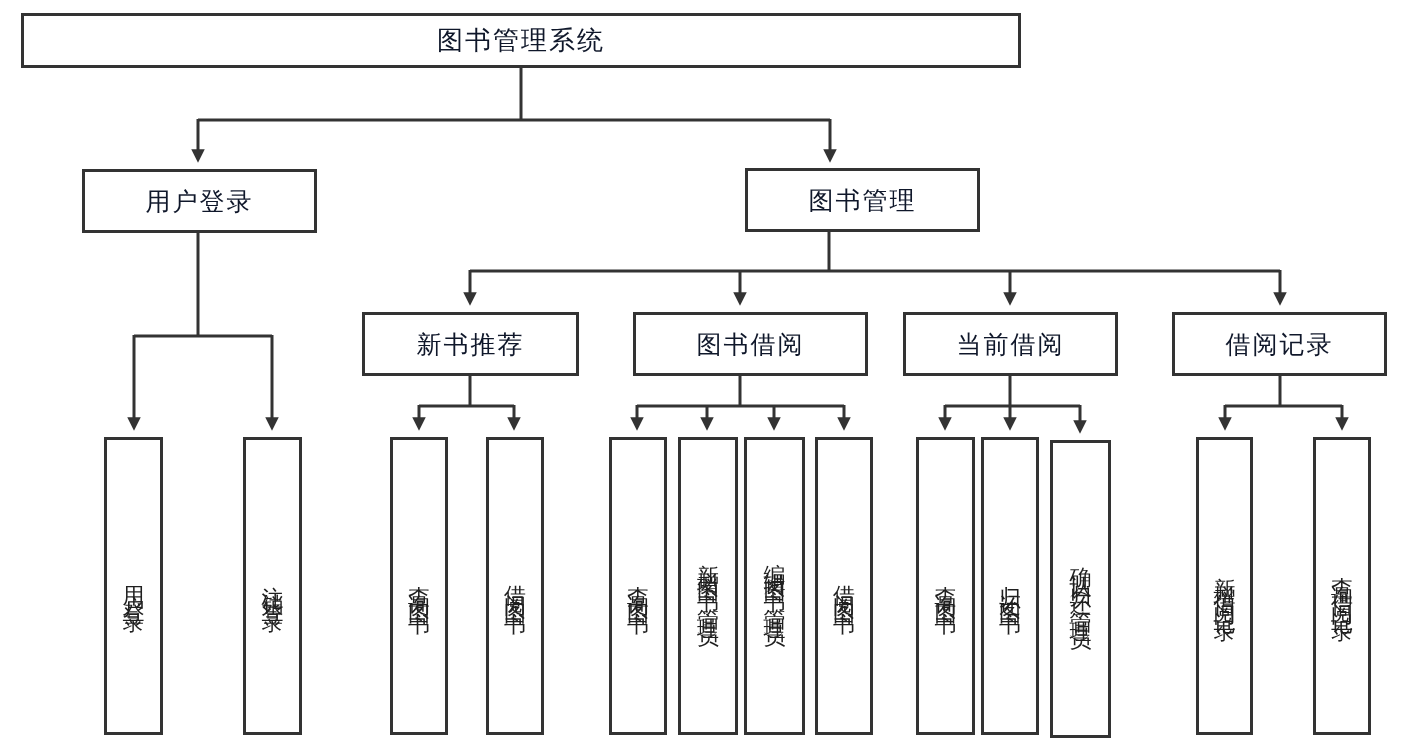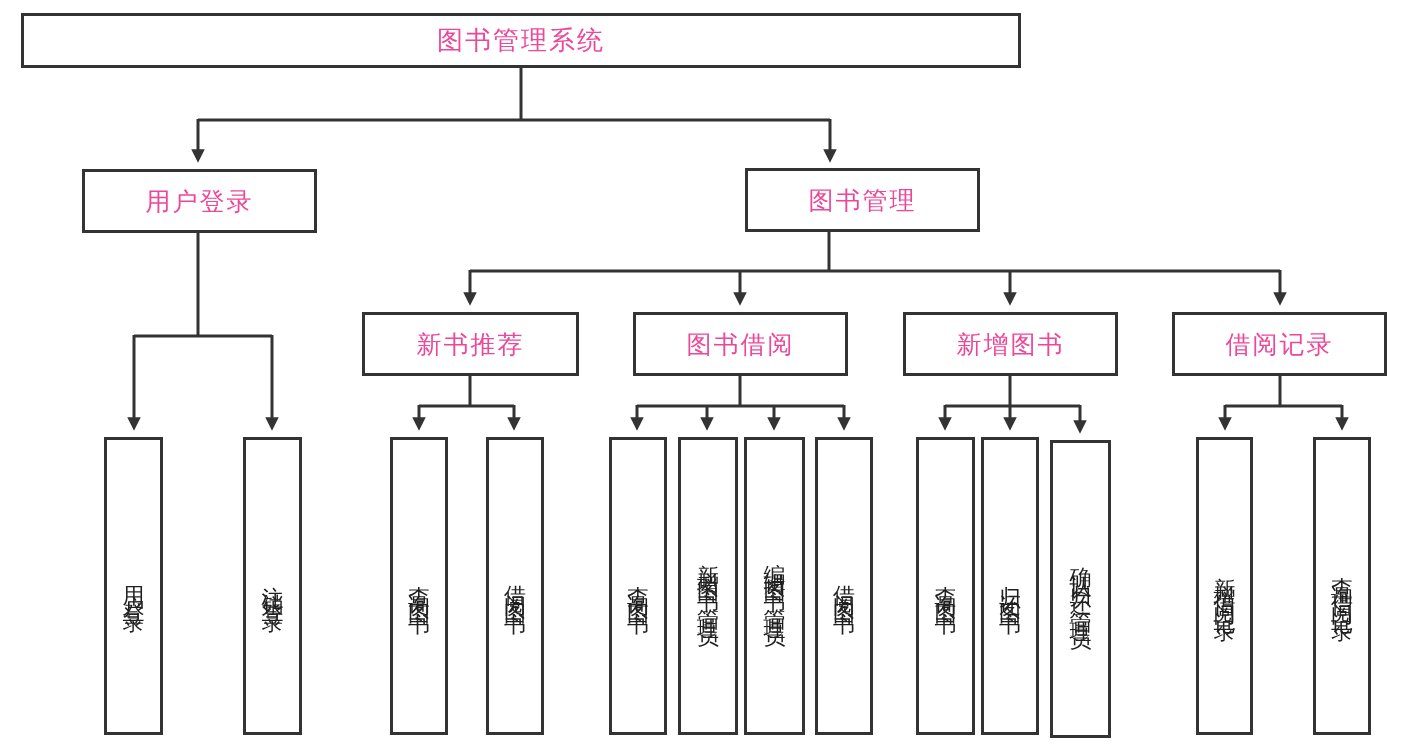--- a/index.html
+++ b/index.html
@@ -25,37 +25,37 @@
     display: flex;
     align-items: center;
     justify-content: center;
     z-index: 2;
     color: #1f1f1f;
   }
   .hnode span {
     font-size: 25px;
     letter-spacing: 2px;
     white-space: nowrap;
-    color: #ec4899;
+    color: #0f172a;
   }
   .root-node span { font-size: 26px; }
   .vnode span {
     writing-mode: vertical-rl;
     text-orientation: mixed;
     font-size: 22px;
     letter-spacing: 9px;
     white-space: nowrap;
     color: #1f1f1f;
   }
   
   .n-root           { left: 21px;   top: 13px;  width: 1000px; height: 55px; }
   .n-user-login     { left: 82px;   top: 169px; width: 235px;  height: 64px; }
   .n-book-mgmt      { left: 745px;  top: 168px; width: 235px;  height: 64px; }
   .n-new-book-rec   { left: 362px;  top: 312px; width: 217px;  height: 64px; }
-  .n-book-borrow    { left: 633px;  top: 312px; width: 215px;  height: 64px; }
+  .n-book-borrow    { left: 633px;  top: 312px; width: 235px;  height: 64px; }
   .n-current-borrow { left: 903px;  top: 312px; width: 215px;  height: 64px; }
   .n-borrow-record  { left: 1172px; top: 312px; width: 215px;  height: 64px; }
   .leaf { top: 437px; height: 298px; }
   .n-ul-user-login  { left: 104px;  width: 59px; }
   .n-ul-logout      { left: 243px;  width: 59px; }
   .n-nb-query       { left: 390px;  width: 58px; }
   .n-nb-borrow      { left: 486px;  width: 58px; }
   .n-bb-query       { left: 609px;  width: 58px; }
   .n-bb-add         { left: 678px;  width: 60px; }
   .n-bb-edit        { left: 744px;  width: 61px; }
@@ -142,21 +142,21 @@
     <span>图书管理</span>
   </div>
 
   <div class="node hnode n-new-book-rec">
     <span>新书推荐</span>
   </div>
   <div class="node hnode n-book-borrow">
     <span>图书借阅</span>
   </div>
   <div class="node hnode n-current-borrow">
-    <span>新增图书</span>
+    <span>当前借阅</span>
   </div>
   <div class="node hnode n-borrow-record">
     <span>借阅记录</span>
   </div>
 
   <div class="node vnode leaf n-ul-user-login">
     <span>用户登录</span>
   </div>
   <div class="node vnode leaf n-ul-logout">
     <span>注销登录</span>

